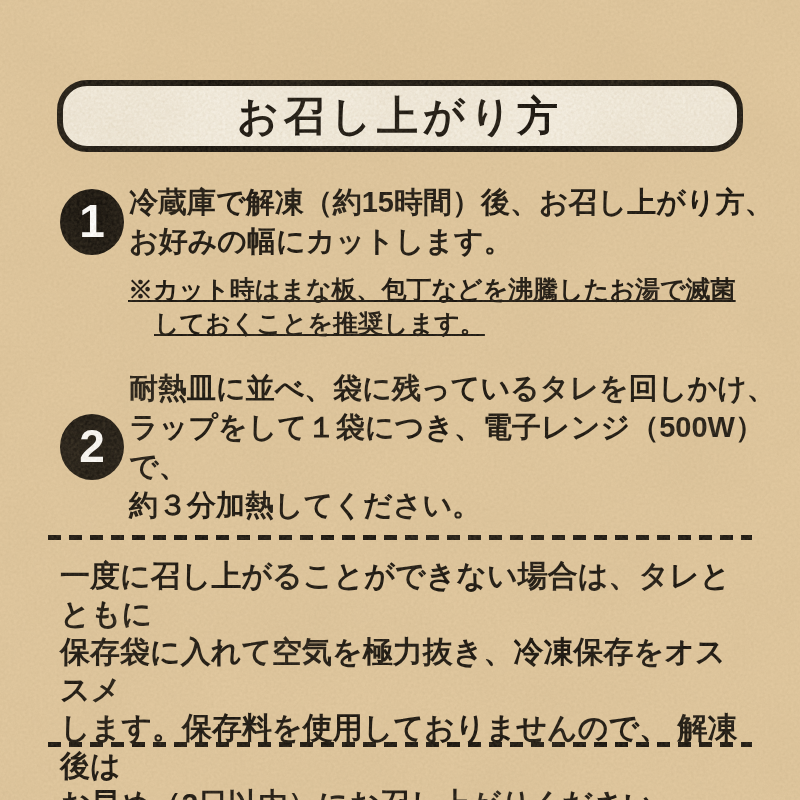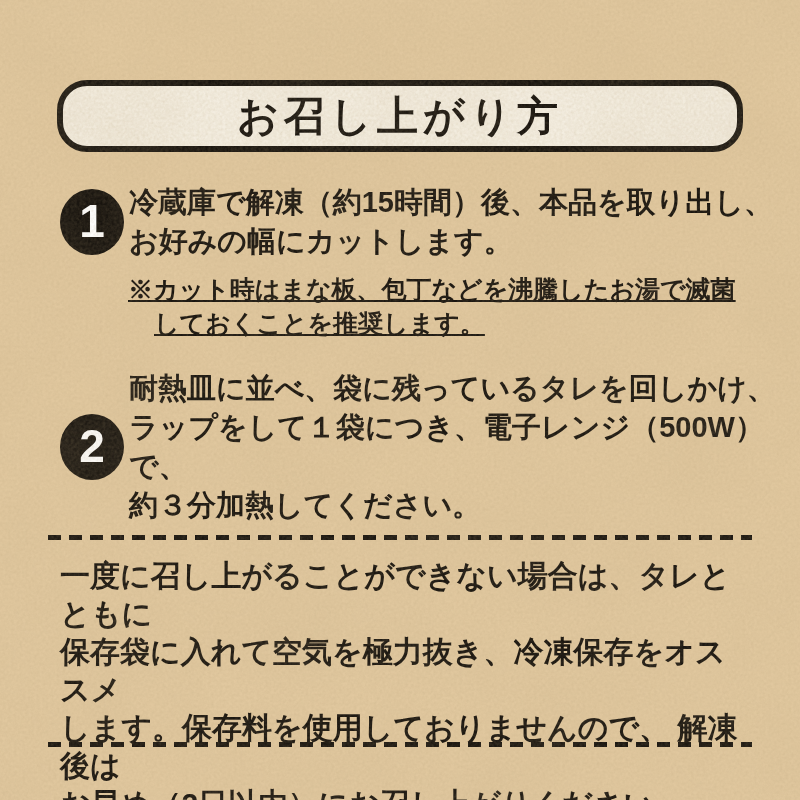--- a/index.html
+++ b/index.html
@@ -129,21 +129,21 @@
 <div class="page">
 
   <div class="title-box">
     <span class="title-text">お召し上がり方</span>
   </div>
 
   <div class="step step-1">
     <div class="badge">
       <span>1</span>
     </div>
-    <div class="step-text">冷蔵庫で解凍（約15時間）後、本品を取り出し、
+    <div class="step-text">冷蔵庫で解凍（約15時間）後、お召し上がり方、
 お好みの幅にカットします。</div>
   </div>
 
   <div class="note">※カット時はまな板、包丁などを沸騰したお湯で滅菌
 しておくことを推奨します。</div>
 
   <div class="step step-2">
     <div class="badge">
       <span>2</span>
     </div>

